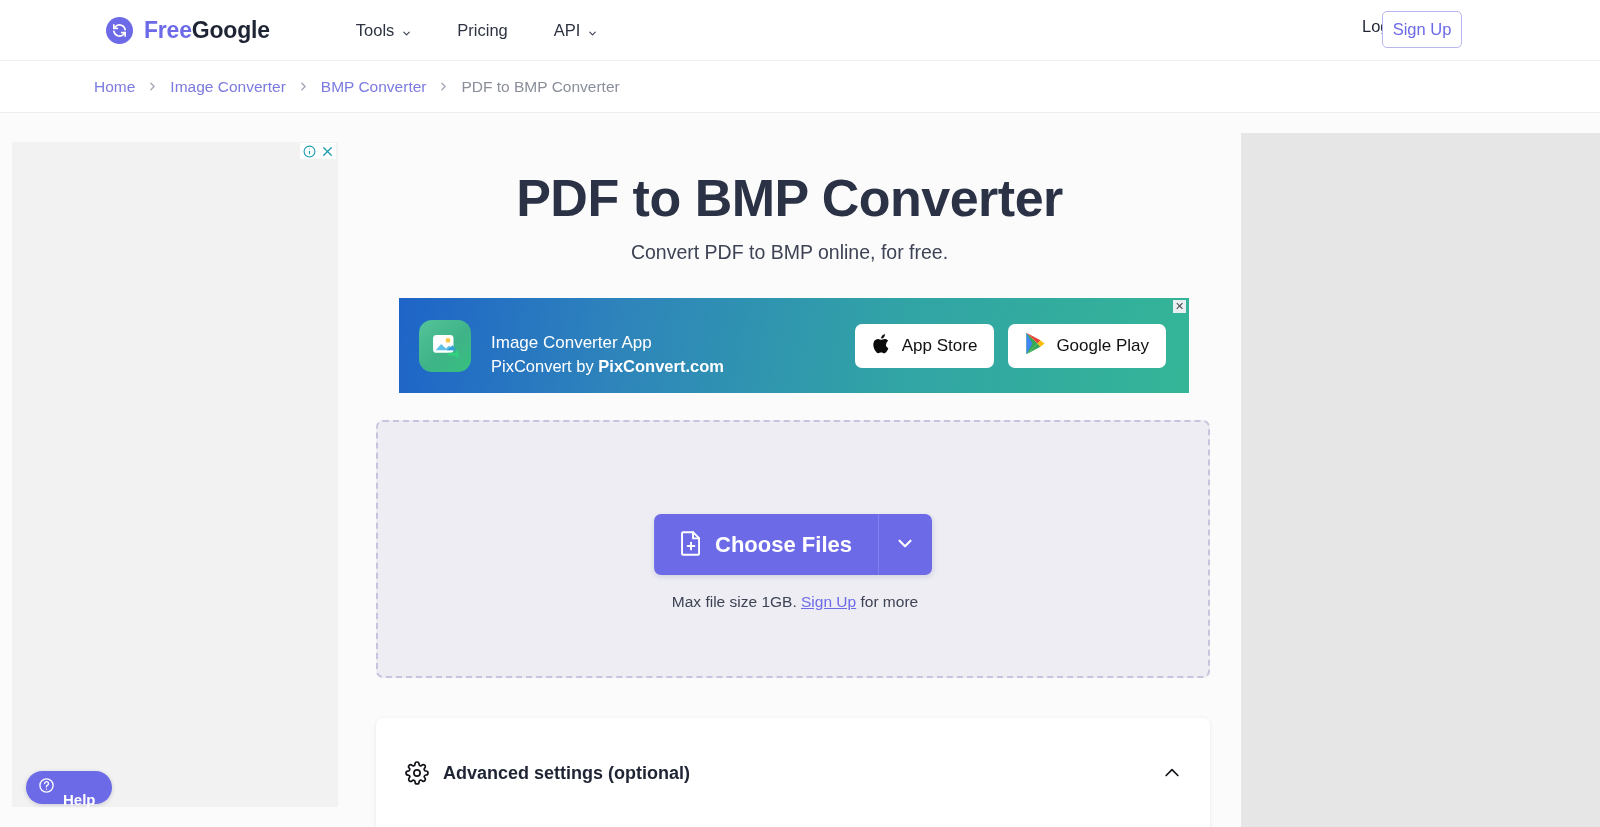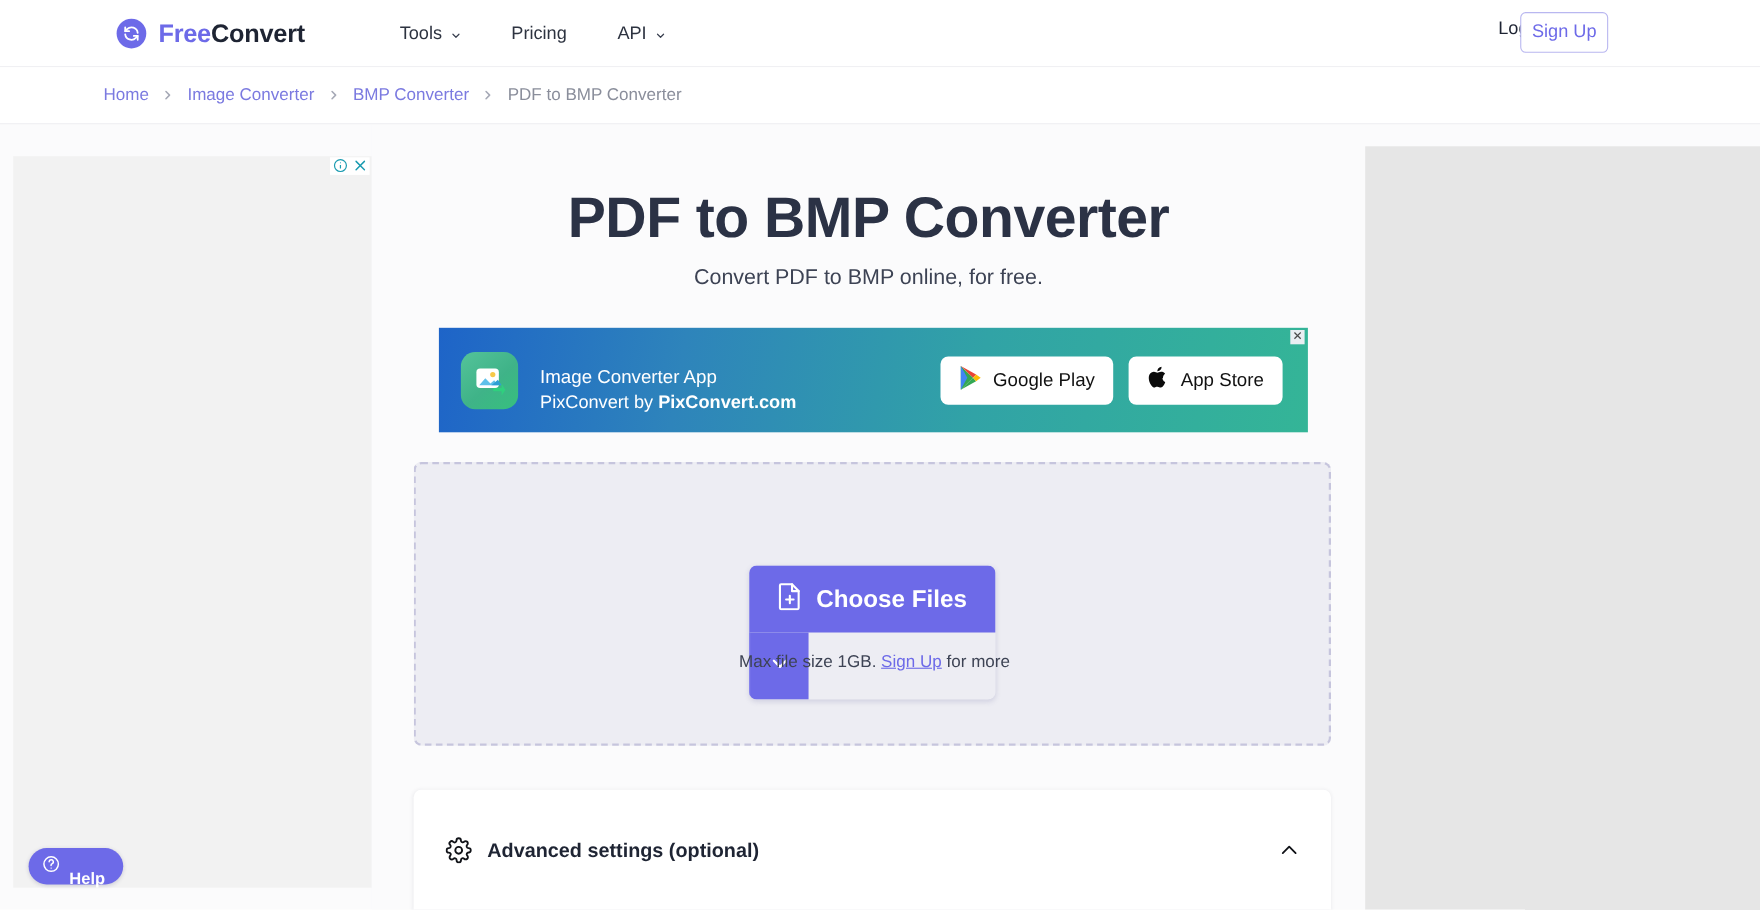--- a/index.html
+++ b/index.html
@@ -124,21 +124,20 @@
 
   
   .dropzone {
     position: absolute; left: 38px; top: 307px; width: 834px; height: 258px;
     border: 2px dashed #c6c5dd; border-radius: 7px; background: #ededf3;
   }
   .choose-wrap {
     position: absolute; left: 50%; top: 92px; transform: translateX(-50%);
     display: flex; align-items: stretch; border-radius: 7px; overflow: hidden;
     box-shadow: 0 2px 5px rgba(80,80,140,0.17);
-    flex-direction: column;
   }
   .choose-btn {
     background: #6d6ae8; display: flex; align-items: center; gap: 12px;
     padding: 0 26px 0 25px; height: 61px; cursor: pointer;
   }
   .choose-label { color: #ffffff; font-size: 22px; font-weight: 700; white-space: nowrap; }
   .choose-caret {
     background: #6d6ae8; width: 54px; height: 61px; cursor: pointer;
     display: flex; align-items: center; justify-content: center;
     border-left: 1px solid #8380ee;
@@ -182,21 +181,21 @@
     <div class="logo-wrap">
       <span class="logo-mark">
         <svg width="17" height="17" viewBox="0 0 24 24" fill="none" stroke="#ffffff" stroke-width="2.3" stroke-linecap="round" stroke-linejoin="round">
           <path d="M20 11a8 8 0 0 0-13.6-4.6L4 9"></path>
           <polyline points="4 4 4 9 9 9"></polyline>
           <path d="M4 13a8 8 0 0 0 13.6 4.6L20 15"></path>
           <polyline points="20 20 20 15 15 15"></polyline>
         </svg>
       </span>
       <span class="logo-text">
-        <span class="l1">Free</span><span class="l2">Convert</span>
+        <span class="l1">Free</span><span class="l2">Google</span>
       </span>
     </div>
 
     <div class="nav">
       <div class="nav-item">
         <span>Tools</span>
         <span class="caret">
           <svg width="11" height="11" viewBox="0 0 24 24" fill="none" stroke="#3a4050" stroke-width="2.4" stroke-linecap="round" stroke-linejoin="round">
               <polyline points="6 9 12 15 18 9"></polyline>
             </svg>
@@ -281,39 +280,39 @@
       </div>
 
       <div class="banner-txt">
         <div class="banner-t1">Image Converter App</div>
         <div class="banner-t2"><span>PixConvert by </span><b>PixConvert.com</b></div>
       </div>
 
       <div class="store-btns">
         <div class="store-btn">
           <span>
+            <svg width="20" height="24" viewBox="0 0 24 29" fill="#0b0b0b">
+              <path d="M17.1 15.2c0-3 2.4-4.4 2.5-4.5-1.4-2-3.5-2.3-4.2-2.3-1.8-.2-3.5 1-4.4 1-0.9 0-2.3-1-3.8-1-1.9 0-3.7 1.1-4.7 2.8-2 3.5-.5 8.7 1.4 11.6.9 1.4 2 3 3.5 2.9 1.4-.1 1.9-.9 3.6-.9s2.2.9 3.7.9c1.5 0 2.5-1.4 3.4-2.8 1.1-1.6 1.5-3.2 1.5-3.3-.1 0-2.9-1.1-3-4.4z"></path>
+              <path d="M14.4 6.3c.8-.9 1.3-2.2 1.1-3.5-1.1 0-2.5.8-3.3 1.7-.7.8-1.4 2.1-1.2 3.4 1.3.1 2.6-.7 3.4-1.6z"></path>
+            </svg>
+          </span>
+          <span class="store-label">App Store</span>
+        </div>
+        <div class="store-btn">
+          <span>
             <svg width="21" height="23" viewBox="0 0 30 33">
               <path d="M2 1 L18 16.5 L2 32 Z" fill="#34a853"></path>
               <path d="M2 1 L18 16.5 L2 32 Z" fill="none"></path>
               <path d="M2 1 L2 32 L10.5 16.5 Z" fill="#4285f4"></path>
               <path d="M2 1 L22 12 L18 16.5 Z" fill="#ea4335"></path>
               <path d="M18 16.5 L22 21 L2 32 Z" fill="#34a853"></path>
               <path d="M18 16.5 L22 12 L28 16.5 L22 21 Z" fill="#fbbc04"></path>
             </svg>
           </span>
           <span class="store-label">Google Play</span>
-        </div>
-        <div class="store-btn">
-          <span>
-            <svg width="20" height="24" viewBox="0 0 24 29" fill="#0b0b0b">
-              <path d="M17.1 15.2c0-3 2.4-4.4 2.5-4.5-1.4-2-3.5-2.3-4.2-2.3-1.8-.2-3.5 1-4.4 1-0.9 0-2.3-1-3.8-1-1.9 0-3.7 1.1-4.7 2.8-2 3.5-.5 8.7 1.4 11.6.9 1.4 2 3 3.5 2.9 1.4-.1 1.9-.9 3.6-.9s2.2.9 3.7.9c1.5 0 2.5-1.4 3.4-2.8 1.1-1.6 1.5-3.2 1.5-3.3-.1 0-2.9-1.1-3-4.4z"></path>
-              <path d="M14.4 6.3c.8-.9 1.3-2.2 1.1-3.5-1.1 0-2.5.8-3.3 1.7-.7.8-1.4 2.1-1.2 3.4 1.3.1 2.6-.7 3.4-1.6z"></path>
-            </svg>
-          </span>
-          <span class="store-label">App Store</span>
         </div>
       </div>
     </div>
 
     <div class="dropzone">
       <div class="choose-wrap">
         <div class="choose-btn">
           <span>
             <svg width="24" height="26" viewBox="0 0 24 26" fill="none" stroke="#ffffff" stroke-width="1.9" stroke-linecap="round" stroke-linejoin="round">
               <path d="M4 2.2 h10 l6 6 v15.6 a1 1 0 0 1 -1 1 h-15 a1 1 0 0 1 -1 -1 v-20.6 a1 1 0 0 1 1 -1 z"></path>

